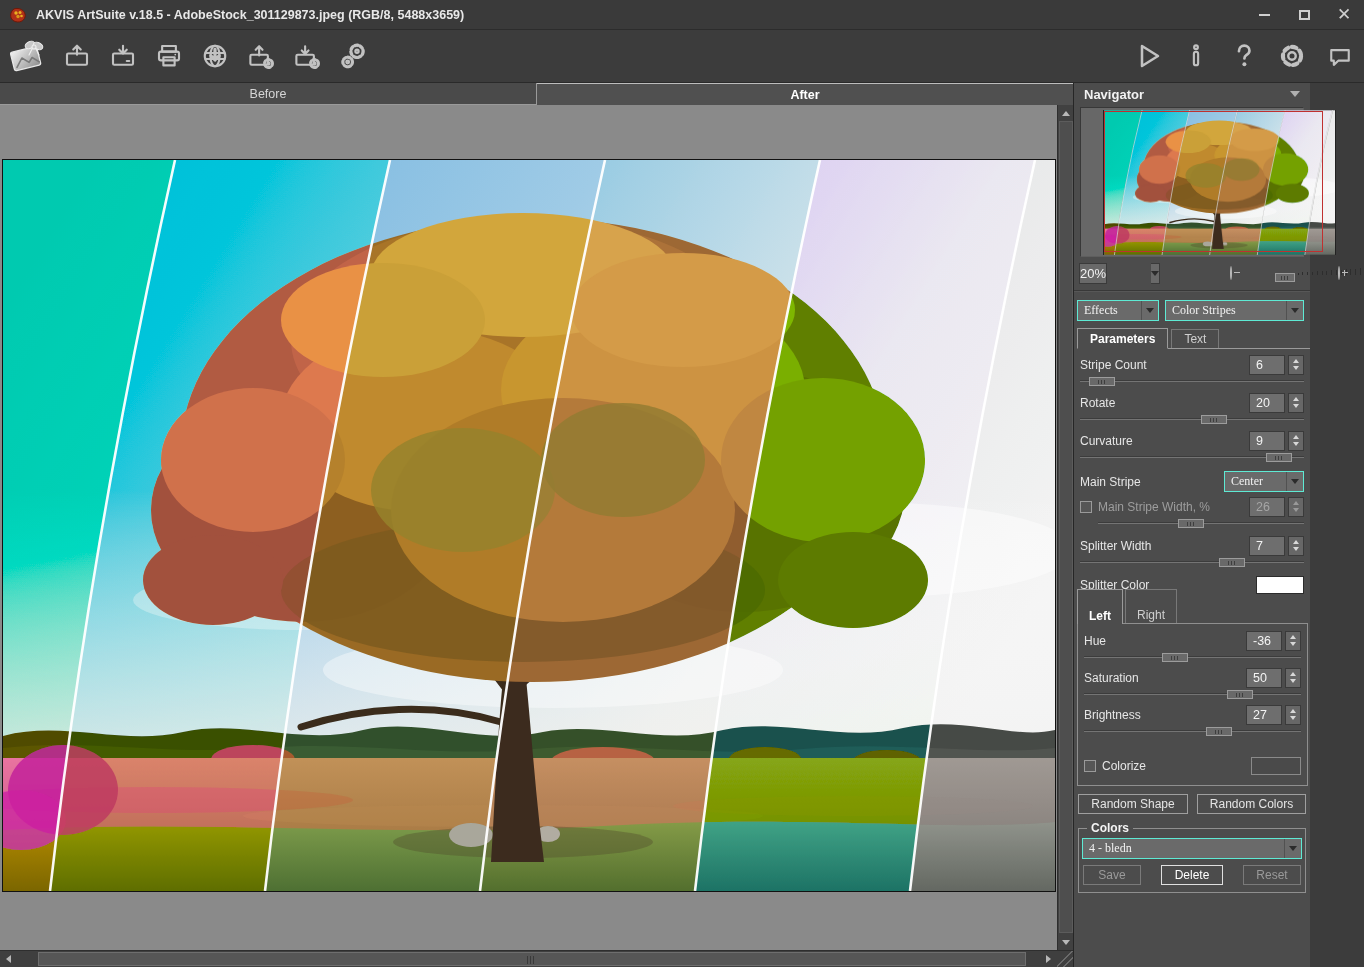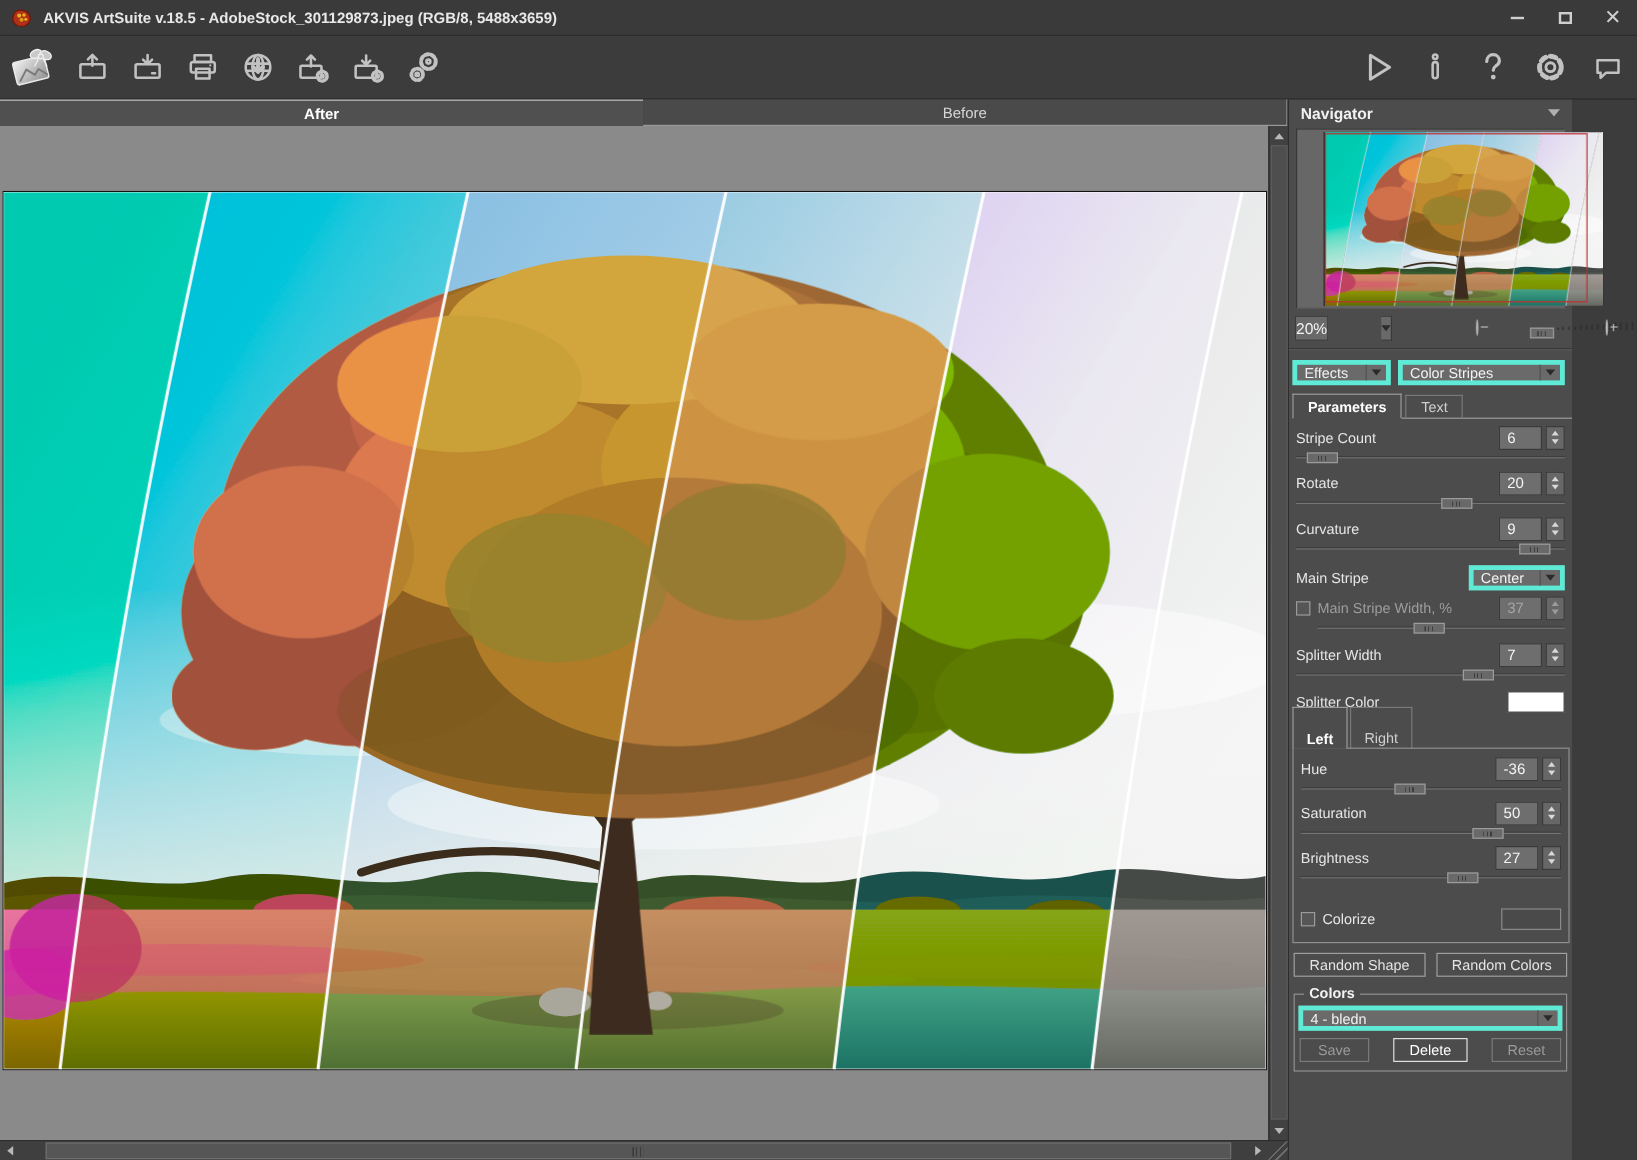--- a/index.html
+++ b/index.html
@@ -94,21 +94,21 @@
   .ztrack { position:absolute; left:0; right:0; top:13px; height:3px; background:#414141;
     border:1px solid #393939; border-bottom-color:#6a6a6a; }
   .zthumb { position:absolute; top:10px; width:20px; height:9px; margin-left:-10px;
     background:#6b6b6b; border:1px solid #9c9c9c; }
   .zthumb::after { content:""; position:absolute; left:50%; top:2px; width:8px; height:4px; margin-left:-4px;
     background:repeating-linear-gradient(90deg,#3e3e3e 0,#3e3e3e 1px,transparent 1px,transparent 3px); }
 
   .pdivider { margin-top:6px; border-top:1px solid #383838; border-bottom:1px solid #575757; }
 
   .effectsrow { display:flex; margin:8px 6px 0 3px; gap:6px; height:21px; }
-  .sel { display:flex; align-items:center; background:#6a6a6a; border:4px solid #5eead4; height:21px; }
+  .sel { display:flex; align-items:center; background:#6a6a6a; border:1px solid #5eead4; height:21px;font-family:Liberation Serif, serif; }
   .sel .txt { flex:1; padding-left:6px; color:#f2f2f2; white-space:nowrap; overflow:hidden; }
   .sel .arr { width:17px; align-self:stretch; border-left:1px solid #515151; display:flex; align-items:center; justify-content:center; }
   .sel .arr i { width:0;height:0;border-left:4px solid transparent;border-right:4px solid transparent;border-top:5px solid #2b2b2b; }
   .sel.effects { width:82px; }
   .sel.stripes { flex:1; }
 
   .ptabsrow { display:flex; align-items:flex-end; margin:6px 0 0 3px; height:22px;
     border-bottom:1px solid #9a9a9a; padding-left:0; }
   .ptab { padding:0 12px; height:21px; line-height:20px; }
   .ptab.active { border:1px solid #9a9a9a; border-bottom:1px solid #4c4c4c; margin-bottom:-1px;
@@ -288,22 +288,22 @@
     <div class="tool right">
       <svg width="28" height="28" viewBox="0 0 24 24">
         <path d="M4.5,7 h15 v9 h-9 l-3.8,3.6 v-3.6 h-2.2 z" stroke-width="1.8"></path>
       </svg>
     </div>
   </div>
 
   <div class="main">
     <div class="leftcol">
       <div class="viewtabs">
+        <div class="vtab before">Before</div>
         <div class="vtab after">After</div>
-        <div class="vtab before">Before</div>
       </div>
 
       <div class="canvaswrap">
         <div class="canvas">
           <div class="imageframe">
             <svg id="artwork" width="1052" height="731" viewBox="0 0 1052 731" preserveAspectRatio="none">
               <defs>
                 <linearGradient id="skyG" gradientUnits="userSpaceOnUse" x1="80" y1="20" x2="960" y2="560">
                   <stop offset="0" stop-color="#6db1de"></stop>
                   <stop offset="0.42" stop-color="#9fcbe6"></stop>
@@ -693,21 +693,21 @@
             <div class="txt">Center</div>
             <div class="arr">
                 <i></i>
               </div>
           </div>
         </div>
 
         <div class="prow" style="margin-top:4px">
           <div class="checkbox"></div>
           <div class="lbl dimtext">Main Stripe Width, %</div>
-          <div class="valbox dim">37</div>
+          <div class="valbox dim">26</div>
           <div class="spin dim">
               <i class="up"></i>
               <i class="dn"></i>
             </div>
         </div>
         <div class="slider indent">
           <div class="track"></div>
             <div class="handle" style="left: 45%;"></div>
         </div>
 

